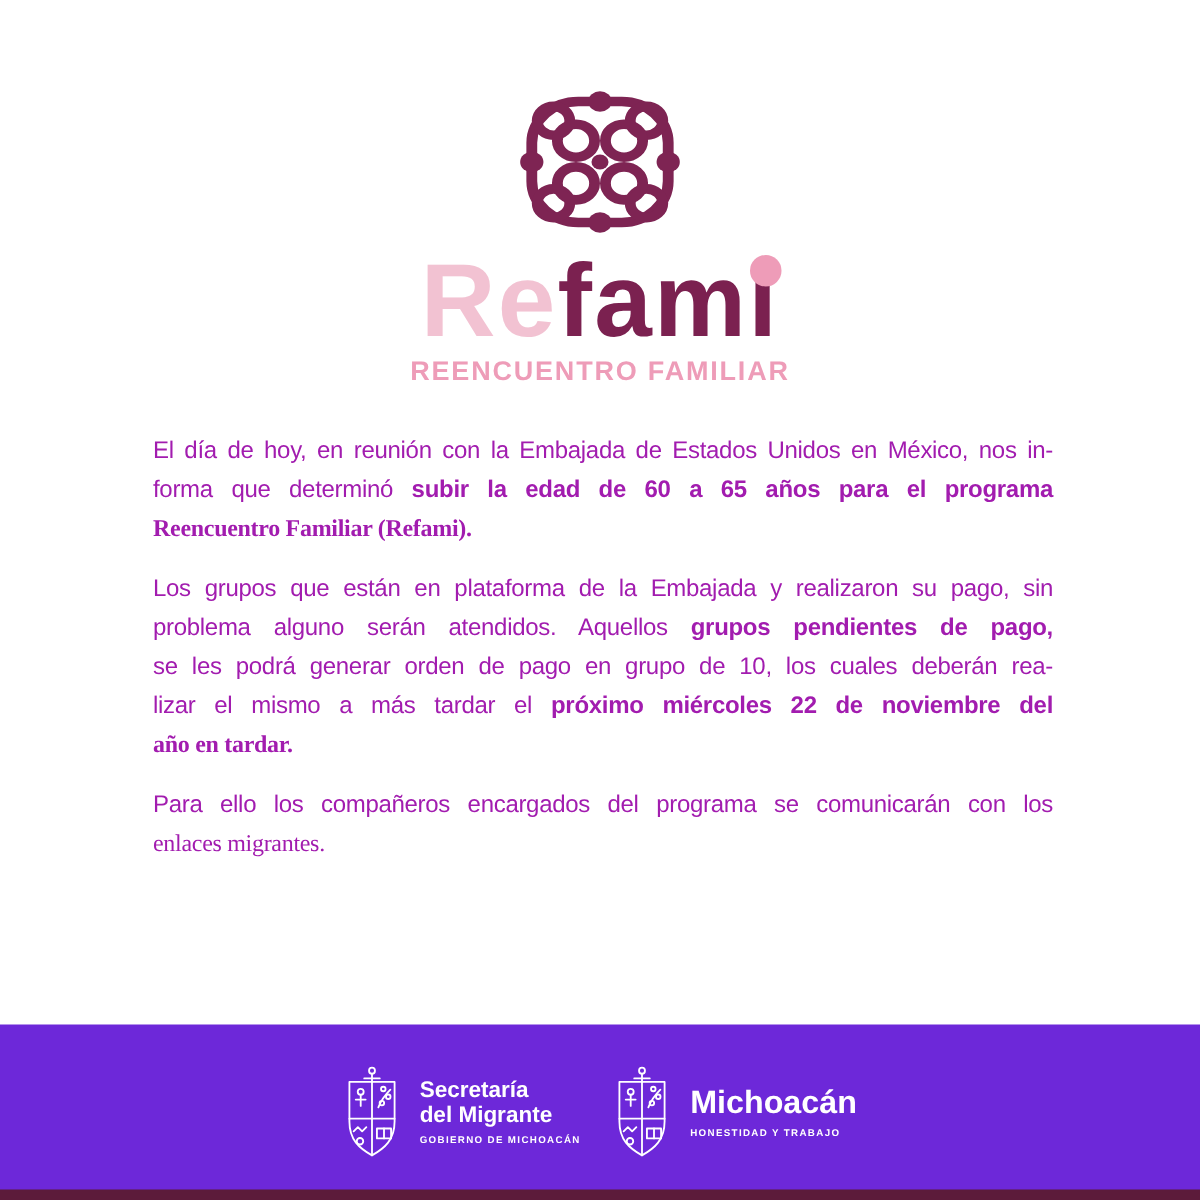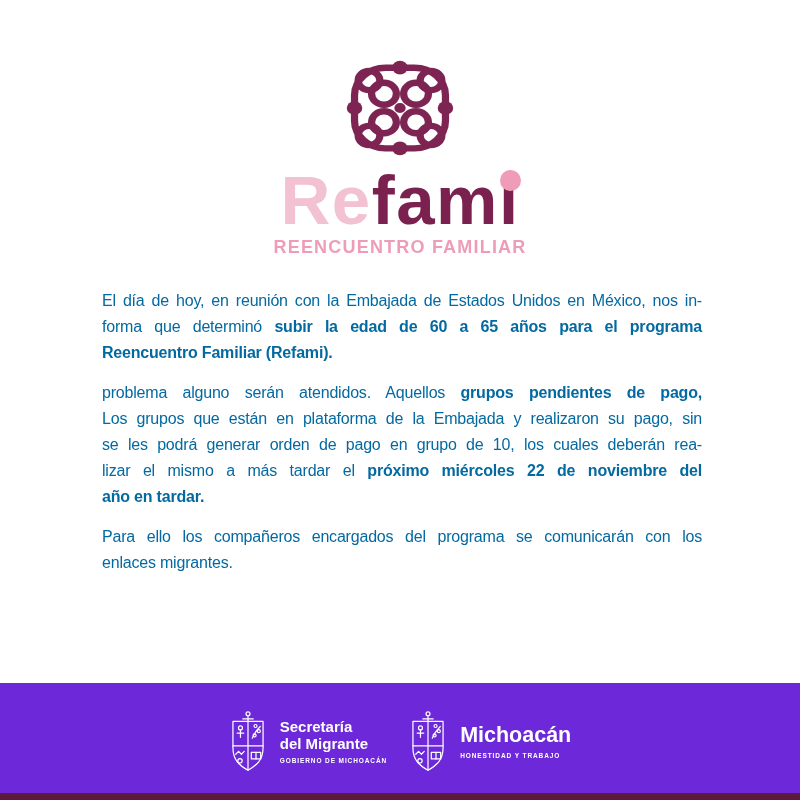--- a/index.html
+++ b/index.html
@@ -24,27 +24,27 @@
     margin-top:5px;font-size:18px;letter-spacing:1.2px;color:#ee9cb8;font-weight:700;
   }
   
   .badge-row{margin-top:41px;text-align:center;}
   .badge{
     display:inline-block;background:#6e1e48;color:#ffffff;
     font-size:31px;font-weight:bold;letter-spacing:6px;
     padding:11px 26px 12px 32px;border-radius:29px;
   }
   
-  .notice-body{width:600px;margin:30px 12px 0 102px;color:#0369a1;}
+  .notice-body{width:600px;margin:30px 12px 0 102px;color:#a21caf;}
   .para + .para{margin-top:14px;}
   .bline{
     font-size:16px;line-height:26px;letter-spacing:-0.2px;white-space:nowrap;
     text-align:justify;text-align-last:justify;
   }
-  .bline.last{text-align-last:left;}
+  .bline.last{text-align-last:left;font-family:Liberation Serif, serif;}
   .bline .b{font-weight:bold;}
   
   .footer{
     position:absolute;left:0;bottom:0;width:800px;height:117px;background:#6d28d9;
     display:flex;align-items:center;justify-content:center;
   }
   .footer-edge{position:absolute;left:0;bottom:0;width:800px;height:7px;background:#5c1b3a;}
   .logo-group{display:flex;align-items:center;}
   .logo-group + .logo-group{margin-left:22px;}
   .shield{display:block;}
@@ -110,22 +110,22 @@
   </header>
 
 
   <main class="notice-body">
       <div class="para">
         <div class="bline"><span>El día de hoy, en reunión con la Embajada de Estados Unidos en México, nos in-</span></div>
         <div class="bline"><span>forma que determinó </span><span class="b">subir la edad de 60 a 65 años para el programa</span></div>
         <div class="bline last"><span class="b">Reencuentro Familiar (Refami).</span></div>
       </div>
       <div class="para">
+        <div class="bline"><span>Los grupos que están en plataforma de la Embajada y realizaron su pago, sin</span></div>
         <div class="bline"><span>problema alguno serán atendidos. Aquellos </span><span class="b">grupos pendientes de pago,</span></div>
-        <div class="bline"><span>Los grupos que están en plataforma de la Embajada y realizaron su pago, sin</span></div>
         <div class="bline"><span>se les podrá generar orden de pago en grupo de 10, los cuales deberán rea-</span></div>
         <div class="bline"><span>lizar el mismo a más tardar el </span><span class="b">próximo miércoles 22 de noviembre del</span></div>
         <div class="bline last"><span class="b">año en tardar.</span></div>
       </div>
       <div class="para">
         <div class="bline"><span>Para ello los compañeros encargados del programa se comunicarán con los</span></div>
         <div class="bline last"><span>enlaces migrantes.</span></div>
       </div>
     </main>
 

